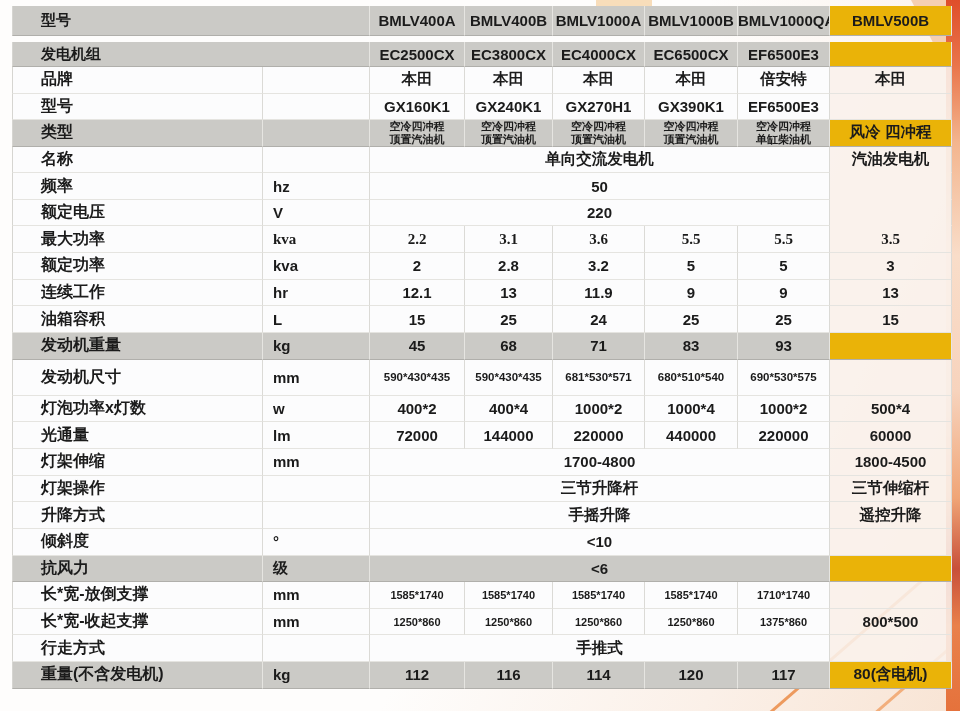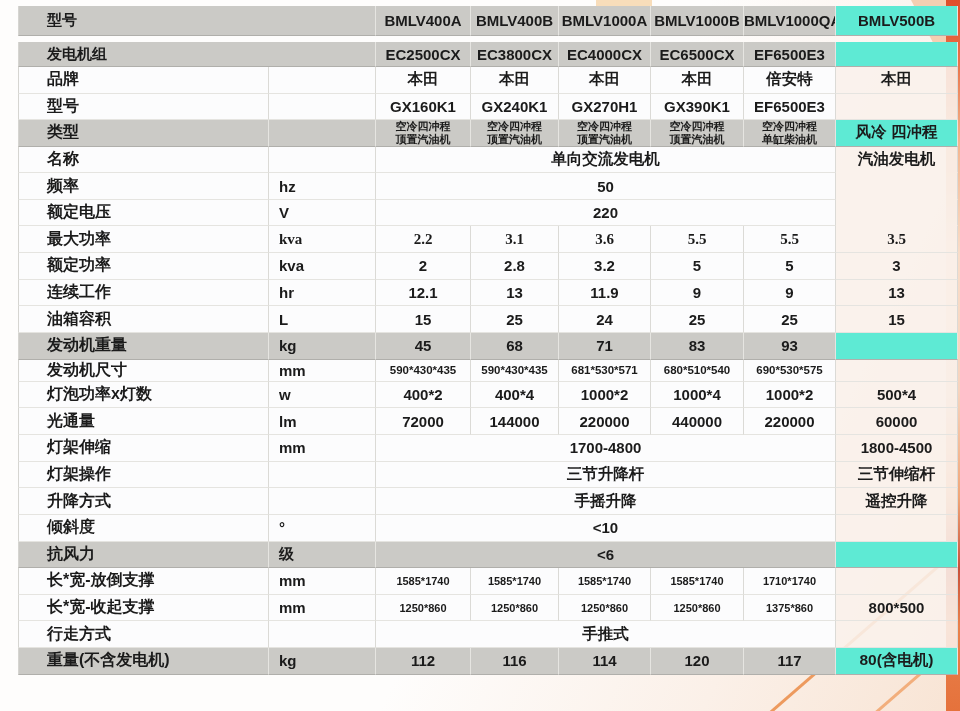--- a/index.html
+++ b/index.html
@@ -15,38 +15,38 @@
     background:linear-gradient(180deg,#df4e2a 0%,#e9744a 9%,#f3b58e 20%,#f9ddc9 36%,
       #f7d3bd 55%,#f0a577 70%,#c8503a 80%,#e9814b 88%,#e5723c 100%);}
   .corner-tri{position:absolute;top:0;right:0;width:70px;height:95px;z-index:0;
     background:#f5cfb2;clip-path:polygon(100% 0,30% 0,100% 100%);}
   .top-sliver{position:absolute;top:0;left:596px;width:56px;height:6px;z-index:1;background:#f8ddba;}
   .diag1{position:absolute;right:-60px;bottom:75px;width:320px;height:3px;z-index:1;
     background:#ed9a5e;transform:rotate(-41deg);}
   .diag2{position:absolute;right:-70px;bottom:18px;width:260px;height:3px;z-index:1;
     background:#f2ae7c;transform:rotate(-41deg);}
   
-  table.spec{position:absolute;left:18px;top:6px;width:940px;z-index:2;
+  table.spec{position:absolute;left:12px;top:6px;width:940px;z-index:2;
     border-collapse:separate;border-spacing:0;table-layout:fixed;}
   td{box-sizing:border-box;vertical-align:middle;color:#1b1b1b;
     background:#fcfcfd;border-right:1px solid #dbdad6;border-bottom:1px solid #e5e4e0;
     overflow:hidden;white-space:nowrap;padding:0;}
   tr td:first-child{border-left:1px solid #d6d5d1;}
   td.label{text-align:left;padding-left:28px;font-weight:700;font-size:16px;}
   td.unit{text-align:left;padding-left:10px;font-weight:700;font-size:15px;}
   td.val{text-align:center;font-weight:600;font-size:15px;}
   td.cn{font-size:15.5px;font-weight:700;}
   td.sm{font-size:11.5px;}
   td.md{font-size:11px;font-weight:700;}
   td.two{font-size:11px;line-height:1.15;font-weight:700;white-space:pre-line;}
   td.ec{font-size:14.5px;font-weight:700;}
   tr.hdr td{font-weight:700;font-size:15px;}
   tr.gray td{background:#cbcac6;border-right:1px solid #e6e5e1;border-bottom:1px solid #b0afab;}
   td.c6{background:rgba(249,241,236,0.88);}
-  tr.gray td.c6{background:#5eead4;}
+  tr.gray td.c6{background:#eab308;}
   td.nb{border-bottom-color:transparent;}
   tr.spacer td{background:transparent;border:none;height:6px;}
 </style>
 </head>
 <body>
 
 <div class="bg-gradient"></div>
 <div class="corner-tri"></div>
 <div class="top-sliver"></div>
 <div class="diag1"></div>
@@ -182,21 +182,21 @@
       <tr class="gray body" style="height: 26.65px;">
         <td class="label">发动机重量</td>
         <td class="unit">kg</td>
         <td class="val">45</td>
         <td class="val">68</td>
         <td class="val">71</td>
         <td class="val">83</td>
         <td class="val">93</td>
         <td class="val c6"></td>
       </tr>
-      <tr class="body" style="height: 22px; padding-left: 16px;">
+      <tr class="body" style="height: 36px; padding-left: 16px;">
         <td class="label">发动机尺寸</td>
         <td class="unit">mm</td>
         <td class="val sm">590*430*435</td>
         <td class="val sm">590*430*435</td>
         <td class="val sm">681*530*571</td>
         <td class="val sm">680*510*540</td>
         <td class="val sm">690*530*575</td>
         <td class="val c6"></td>
       </tr>
       <tr class="body" style="height: 26.65px;">

